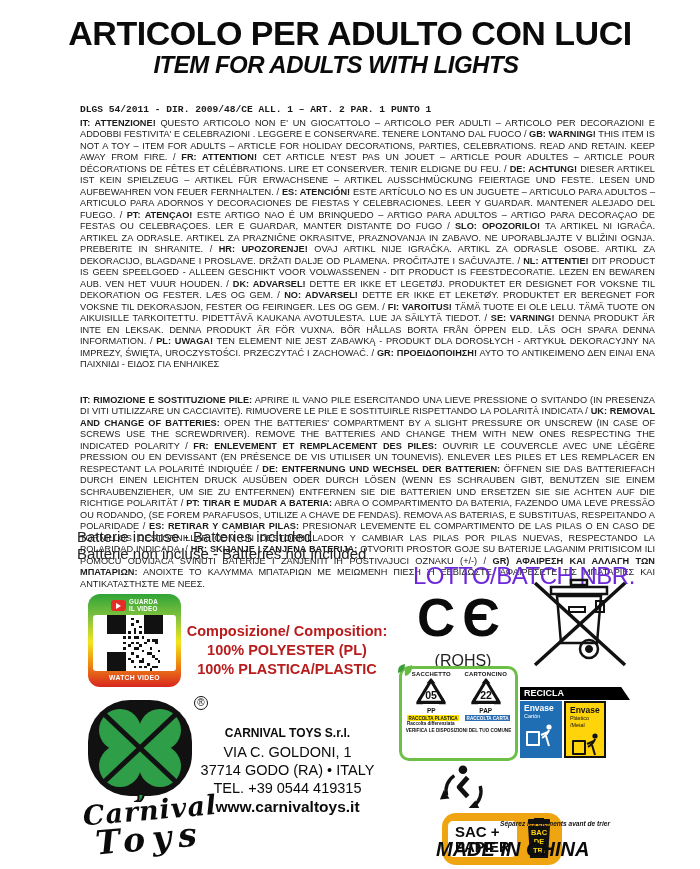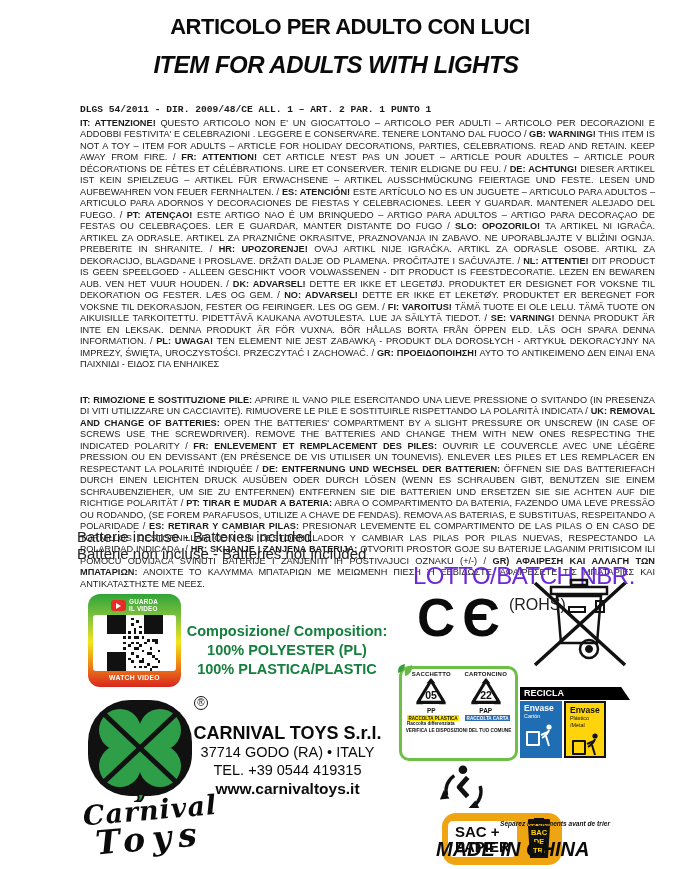--- a/index.html
+++ b/index.html
@@ -2,21 +2,21 @@
 <html><head>
 <meta charset="utf-8">
 <style>
   html,body{margin:0;padding:0;background:#e8e8e8;}
   .page{
     position:relative;width:700px;height:869px;margin:0 auto;background:#ffffff;
     font-family:"Liberation Sans","DejaVu Sans",sans-serif;color:#111;overflow:hidden;
   }
   .abs{position:absolute;}
   
-  .title{top:14px;left:0;width:700px;text-align:center;font-size:22px;font-weight:800;letter-spacing:-0.5px;color:#0b0b0b;}
+  .title{top:14px;left:0;width:700px;text-align:center;font-size:34px;font-weight:800;letter-spacing:-0.5px;color:#0b0b0b;}
   .subtitle{top:51px;left:0;width:672px;text-align:center;font-size:24px;font-style:italic;font-weight:600;letter-spacing:-0.5px;color:#0b0b0b;}
   
   .legal{top:104px;left:80px;width:575px;font-size:9.2px;line-height:11.5px;text-align:justify;color:#1a1a1a;}
   .legal .reg{font-weight:bold;font-size:9.6px;margin:0 0 2px 0;font-family:Liberation Mono, monospace;}
   .legal p{margin:0;}
   .legal .p2{margin-top:24px;}
   .batteries{top:528px;left:77px;font-size:15px;line-height:17px;color:#222;}
   
   .lotto{top:562px;left:413px;font-size:24px;font-weight:400;letter-spacing:-0.5px;color:#6d28d9;}
   
@@ -25,23 +25,23 @@
     box-sizing:border-box;padding:3px;display:flex;flex-direction:column;}
   .qr-head{height:17px;display:flex;align-items:center;justify-content:center;gap:3px;}
   .play-btn{width:15px;height:11px;background:#e52d27;border-radius:3px;display:flex;align-items:center;justify-content:center;}
   .play-tri{width:0;height:0;border-left:5px solid #fff;border-top:3.2px solid transparent;border-bottom:3.2px solid transparent;}
   .qr-head-txt{color:#fff;font-weight:bold;font-size:6.3px;line-height:6.6px;letter-spacing:0.2px;}
   .qr-box{flex:1;background:#fff;border-radius:3px;margin:1px 2px;display:flex;align-items:center;justify-content:center;}
   .qr-box svg{width:56px;height:56px;}
   .qr-box rect{fill:#111;}
   .qr-foot{height:12px;text-align:center;color:#fff;font-weight:bold;font-size:6.8px;line-height:12px;letter-spacing:0.3px;}
   
-  .composition{top:622px;left:178px;width:218px;text-align:center;font-weight:bold;font-size:14.5px;line-height:19px;color:#15803d;}
-  
-  .ce-wrap{top:590px;left:417px;display:flex;}
+  .composition{top:622px;left:178px;width:218px;text-align:center;font-weight:bold;font-size:14.5px;line-height:19px;color:#b91c1c;}
+  
+  .ce-wrap{top:590px;left:417px;display:flex;align-items:center;flex-direction:column;}
   .ce-mark{font-size:53px;font-weight:bold;letter-spacing:7px;color:#0b0b0b;line-height:56px;}
   .rohs{font-size:16px;color:#222;margin-left:2px;margin-top:6px;}
   
   .weee{top:577px;left:527px;}
   
   .eco-panel{top:666px;left:399px;width:119px;height:95px;border:3px solid #6cbf47;border-radius:10px;box-sizing:border-box;background:#fff;padding:2px 2px 1px 2px;}
   .eco-leaf{position:absolute;top:-8px;left:-7px;}
   .eco-cols{display:flex;justify-content:space-between;}
   .eco-col{text-align:center;width:50%;}
   .eco-name{font-size:6px;font-weight:bold;letter-spacing:0.2px;}
@@ -67,21 +67,21 @@
   .sac-badge{background:#efa512;border-radius:14px;padding:5px 6px;display:flex;align-items:center;gap:5px;margin-left:4px;}
   .sac-box{background:#fff;border-radius:5px;padding:3px 7px;font-size:15px;line-height:15px;font-weight:800;color:#0b0b0b;}
   .sac-caption{position:absolute;top:57px;left:62px;width:180px;font-size:6.6px;font-weight:bold;font-style:italic;color:#111;}
   
   .logo{top:698px;left:82px;width:175px;}
   .logo-reg{position:absolute;top:-2px;left:112px;font-size:10px;border:1px solid #111;border-radius:50%;width:12px;height:12px;line-height:12px;text-align:center;background:#fff;}
   .logo-script{font-family:"DejaVu Serif","Liberation Serif",serif;font-style:italic;font-weight:bold;color:#0b0b0b;transform:rotate(-5deg);margin-top:-10px;margin-left:2px;}
   .logo-script .l1{font-size:27px;line-height:26px;letter-spacing:1px;}
   .logo-script .l2{font-size:33px;line-height:30px;letter-spacing:7px;margin-left:10px;}
   .company{top:724px;left:180px;width:215px;text-align:center;color:#0b0b0b;}
-  .company .name{font-size:18px;font-weight:800;line-height:19px;}
+  .company .name{font-size:12px;font-weight:800;line-height:19px;}
   .company .line{font-size:14.5px;line-height:18px;}
   .company .strong{font-size:15.5px;font-weight:800;line-height:19px;}
   .made-in{top:838px;left:436px;font-size:20px;font-weight:800;font-style:italic;color:#0b0b0b;}
 </style>
 </head>
 <body>
 
 <div class="page">
 
   <div class="abs title">ARTICOLO PER ADULTO CON LUCI</div>
@@ -302,20 +302,21 @@
     </svg>
     <span class="logo-reg">®</span>
     <div class="logo-script">
       <div class="l1">Carnival</div>
       <div class="l2">Toys</div>
     </div>
   </div>
 
   <div class="abs company">
     <div class="name">CARNIVAL TOYS S.r.l.</div>
+    <div class="line">VIA C. GOLDONI, 1</div>
     <div class="line">37714 GODO (RA) • ITALY</div>
     <div class="line">TEL. +39 0544 419315</div>
     <div class="strong">www.carnivaltoys.it</div>
   </div>
 
   <div class="abs made-in">MADE IN CHINA</div>
 
 </div>
 
 </body></html>

